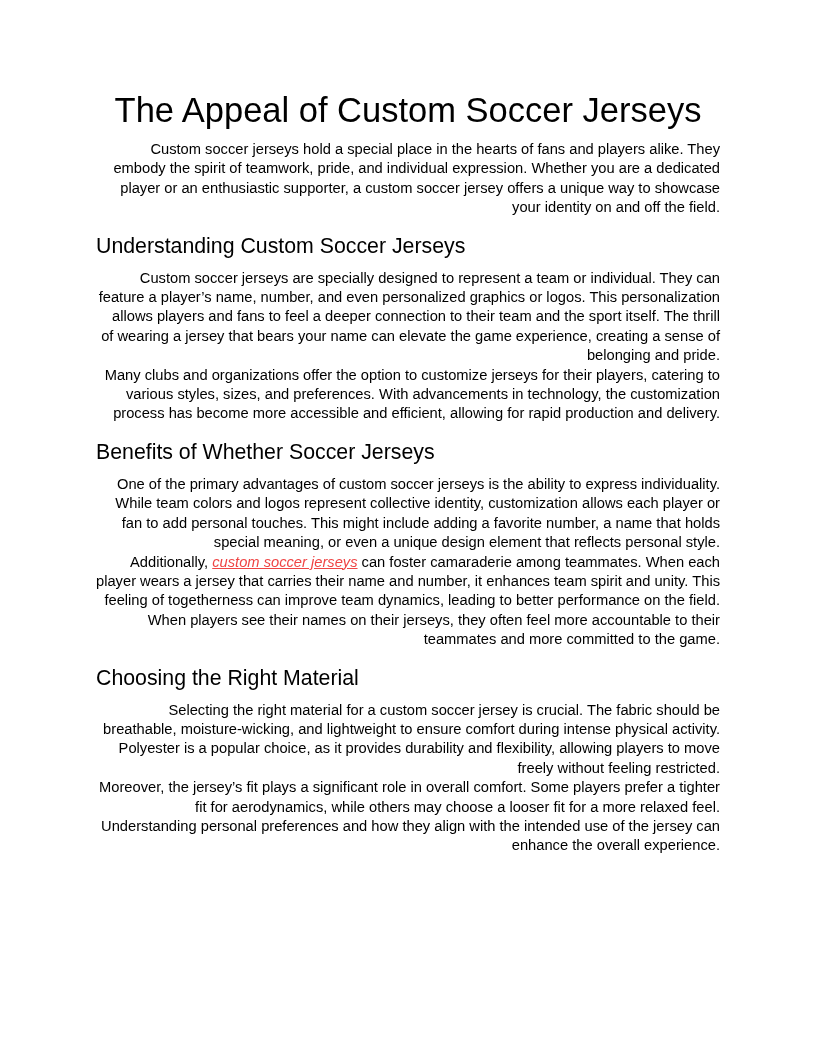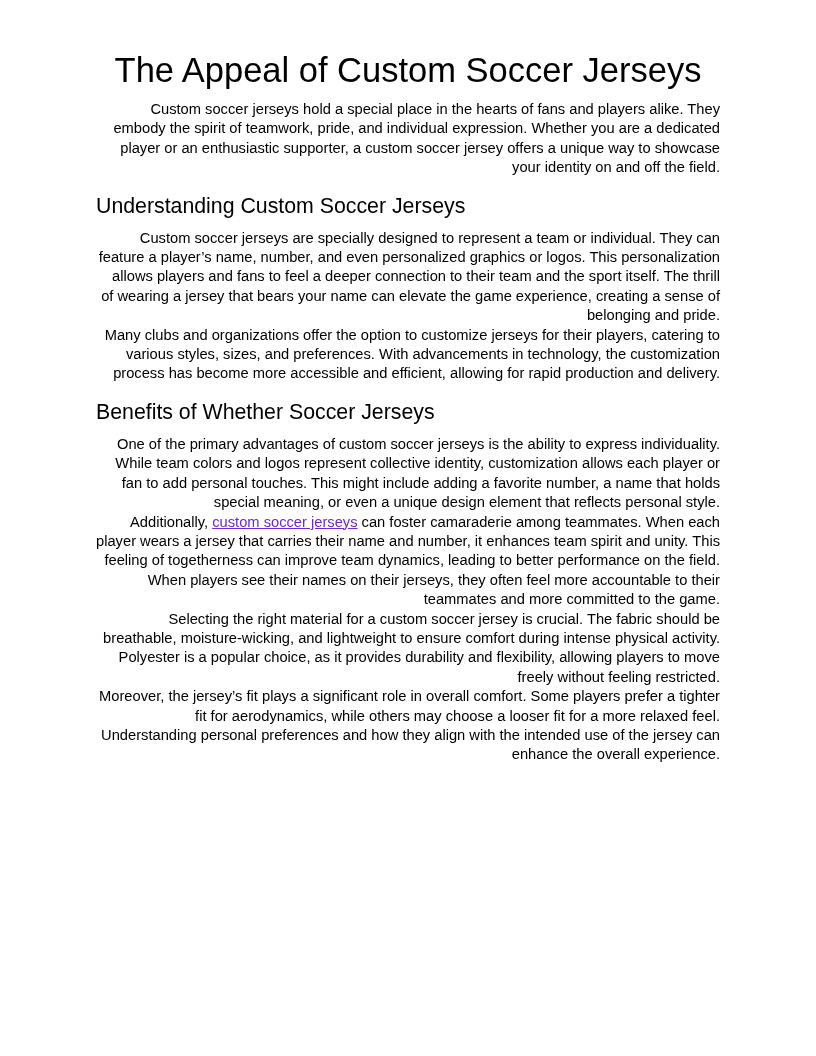--- a/index.html
+++ b/index.html
@@ -6,21 +6,21 @@
     margin: 0;
     padding: 0;
     background: #ffffff;
   }
   .page {
     position: relative;
     width: 816px;
     height: 980px;
     background: #ffffff;
     box-sizing: border-box;
-    padding: 48px 96px 0 96px;
+    padding: 88px 96px 0 96px;
     font-family: "Liberation Sans", "DejaVu Sans", sans-serif;
     color: #000000;
     overflow: hidden;
   }
   .doc-title {
     font-size: 34.5px;
     line-height: 44px;
     font-weight: 400;
     text-align: center;
     margin: 0 0 8px 0;
@@ -32,23 +32,24 @@
     font-weight: 400;
     margin: 15px 0 10px 0;
   }
   p.body-para {
     font-size: 14.7px;
     line-height: 19.4px;
     margin: 0;
     text-align: right;
   }
   a.doc-link {
-    color: #6d28d9;
+    color: #ef4444;
     text-decoration: underline;
     cursor: pointer;
+    font-style: italic;
   }
 </style>
 </head>
 <body>
 
 <div class="page">
 
   <h1 class="doc-title">The Appeal of Custom Soccer Jerseys</h1>
 
   <p class="body-para">Custom soccer jerseys hold a special place in the hearts of fans and players alike. They embody the spirit of teamwork, pride, and individual expression. Whether you are a dedicated player or an enthusiastic supporter, a custom soccer jersey offers a unique way to showcase your identity on and off the field.</p>
@@ -58,18 +59,19 @@
   <p class="body-para">Custom soccer jerseys are specially designed to represent a team or individual. They can feature a player’s name, number, and even personalized graphics or logos. This personalization allows players and fans to feel a deeper connection to their team and the sport itself. The thrill of wearing a jersey that bears your name can elevate the game experience, creating a sense of belonging and pride.</p>
 
   <p class="body-para">Many clubs and organizations offer the option to customize jerseys for their players, catering to various styles, sizes, and preferences. With advancements in technology, the customization process has become more accessible and efficient, allowing for rapid production and delivery.</p>
 
   <h2 class="section-heading">Benefits of Whether Soccer Jerseys</h2>
 
   <p class="body-para">One of the primary advantages of custom soccer jerseys is the ability to express individuality. While team colors and logos represent collective identity, customization allows each player or fan to add personal touches. This might include adding a favorite number, a name that holds special meaning, or even a unique design element that reflects personal style.</p>
 
   <p class="body-para"><span>Additionally, </span><a class="doc-link" href="#">custom soccer jerseys</a><span> can foster camaraderie among teammates. When each player wears a jersey that carries their name and number, it enhances team spirit and unity. This feeling of togetherness can improve team dynamics, leading to better performance on the field. When players see their names on their jerseys, they often feel more accountable to their teammates and more committed to the game.</span></p>
 
+  <h2 class="section-heading">Choosing the Right Material</h2>
 
   <p class="body-para">Selecting the right material for a custom soccer jersey is crucial. The fabric should be breathable, moisture-wicking, and lightweight to ensure comfort during intense physical activity. Polyester is a popular choice, as it provides durability and flexibility, allowing players to move freely without feeling restricted.</p>
 
   <p class="body-para">Moreover, the jersey’s fit plays a significant role in overall comfort. Some players prefer a tighter fit for aerodynamics, while others may choose a looser fit for a more relaxed feel. Understanding personal preferences and how they align with the intended use of the jersey can enhance the overall experience.</p>
 
 </div>
 
 </body></html>

